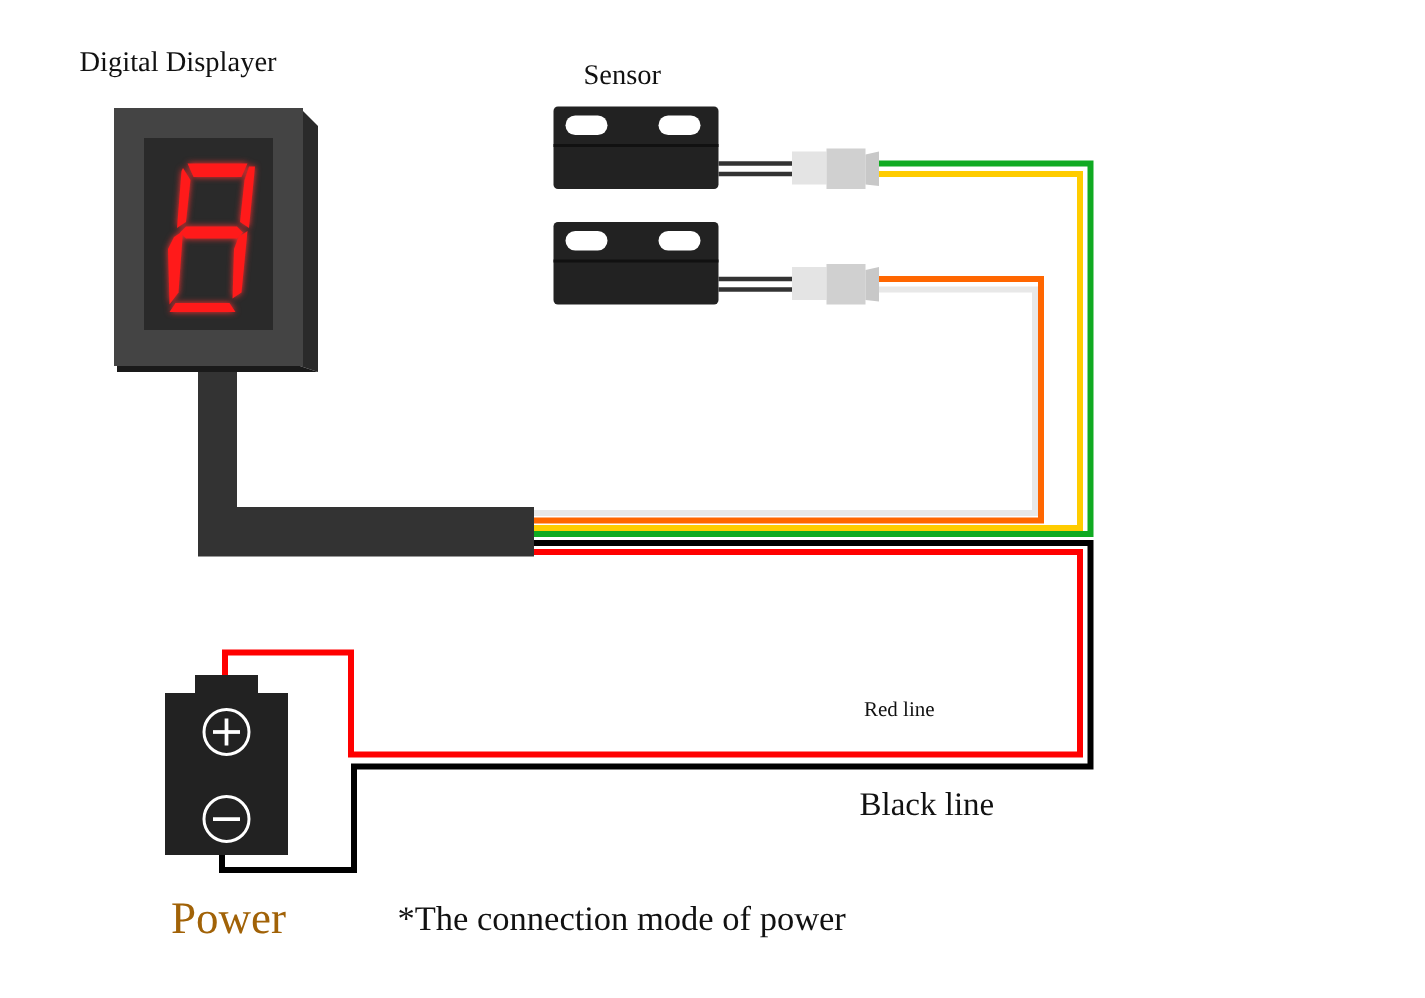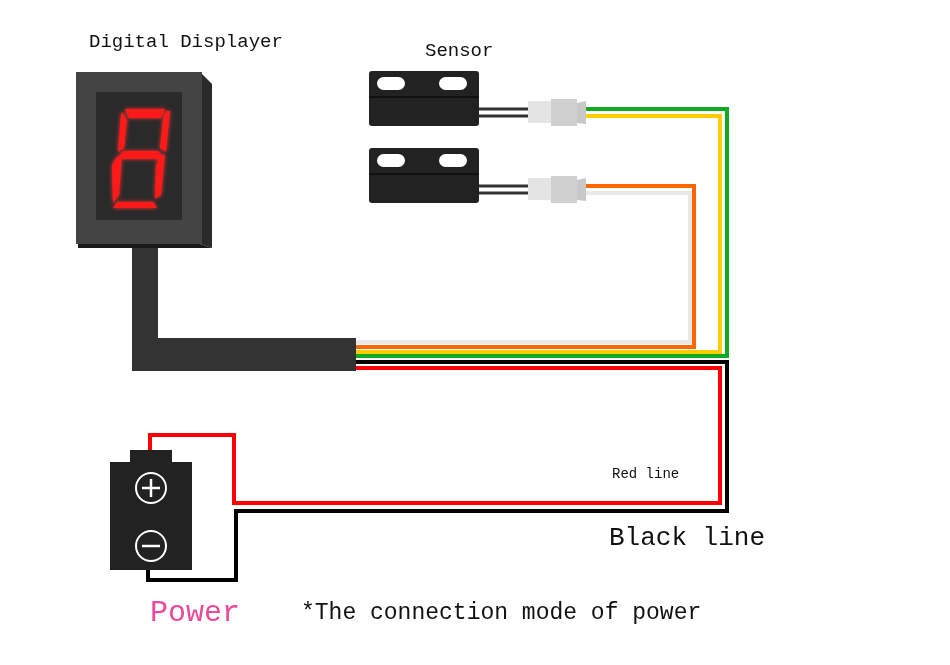--- a/index.html
+++ b/index.html
@@ -1,23 +1,23 @@
 <!DOCTYPE html>
 <html><head>
 <meta charset="utf-8">
 <style>
   html, body { margin: 0; padding: 0; background: #ffffff; }
   body { width: 950px; height: 665px; position: relative; overflow: hidden; font-family: "Liberation Sans", sans-serif; }
   svg#diagram { position: absolute; left: 0; top: 0; }
-  .lbl { position: absolute; color: #111; white-space: nowrap; font-family: Liberation Mono, monospace; margin-left: 36px; }
+  .lbl { position: absolute; color: #111; white-space: nowrap; font-family: Liberation Serif, serif; }
   #title-displayer { left: 53px; top: 31px; font-size: 19px; }
   #title-sensor { left: 389px; top: 40px; font-size: 19px; }
   #label-red { left: 576px; top: 466px; font-size: 14px; }
-  #label-black { left: 573px; top: 523px; font-size: 26px; }
-  #label-power { left: 114px; top: 596px; font-size: 30px; color: #ec4899; }
+  #label-black { left: 573px; top: 523px; font-size: 22px; }
+  #label-power { left: 114px; top: 596px; font-size: 30px; color: #a16207; }
   #label-note { left: 265px; top: 600px; font-size: 23px; }
 </style>
 </head>
 <body>
 
 <svg id="diagram" width="950" height="665" viewBox="0 0 950 665">
 
   <g fill="none" stroke-width="4" stroke-linejoin="miter">
     <polyline points="586,193 690,193 690,342 356,342" stroke="#e8e8e8"></polyline>
     <polyline points="586,186 694,186 694,347 356,347" stroke="#ff6600"></polyline>

